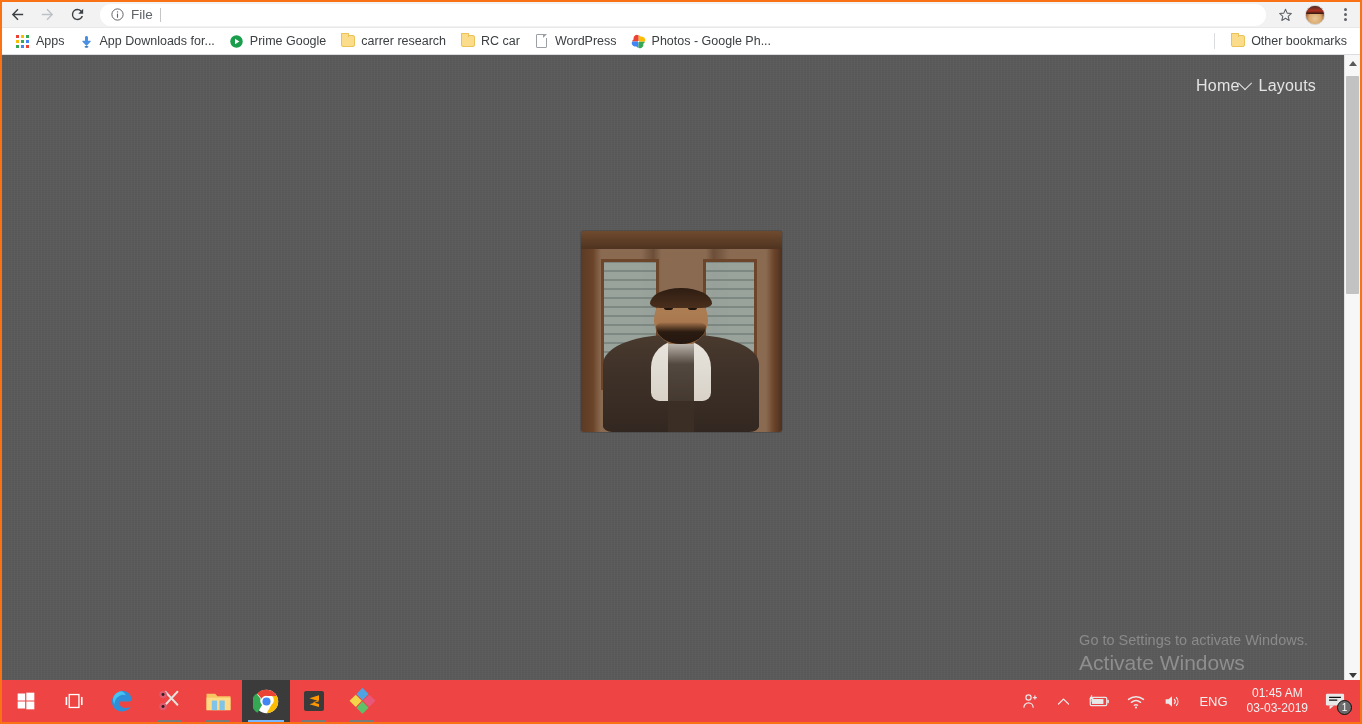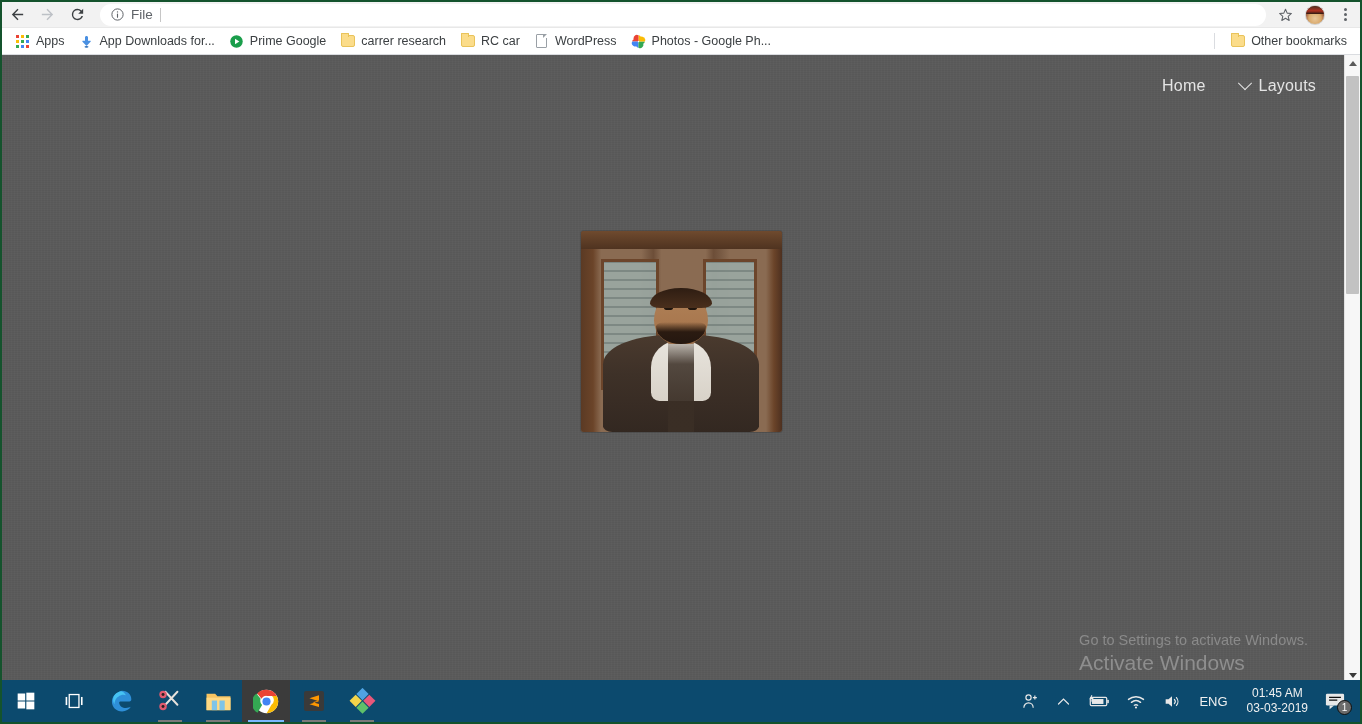--- a/index.html
+++ b/index.html
@@ -5,21 +5,21 @@
   * { box-sizing: border-box; margin: 0; padding: 0; }
   html, body {
     width: 1362px; height: 724px;
     overflow: hidden;
     font-family: "Liberation Sans", sans-serif;
     background: #ffffff;
   }
   #screen {
     position: relative;
     width: 1362px; height: 724px;
-    border: 2px solid #14532d;
+    border: 2px solid #f97316;
     overflow: hidden;
     background: #fff;
   }
 
   
   #chrome-toolbar {
     position: absolute; left: 0; top: 0;
     width: 1358px; height: 26px;
     background: #f2f2f2;
     display: flex; align-items: center;
@@ -131,21 +131,21 @@
   #page-bg-noise {
     position: absolute; inset: 0;
     background-color: #5a5a5a;
     background-image:
       repeating-linear-gradient(0deg, rgba(255,255,255,0.012) 0px, rgba(255,255,255,0.012) 1px, rgba(0,0,0,0.012) 1px, rgba(0,0,0,0.012) 2px),
       repeating-linear-gradient(90deg, rgba(255,255,255,0.010) 0px, rgba(255,255,255,0.010) 1px, rgba(0,0,0,0.010) 1px, rgba(0,0,0,0.010) 3px);
   }
 
   #site-nav {
     position: absolute; right: 44px; top: 22px;
-    display: flex; align-items: center; gap: 34px;
+    display: flex; align-items: center; 
   }
   .nav-link {
     color: #e4e4e4; font-size: 16px;
     font-family: "Liberation Sans", sans-serif;
     font-weight: 300;
     cursor: pointer;
     display: flex; align-items: center; gap: 9px;
     letter-spacing: 0.2px;
   }
   .chev-down {
@@ -295,21 +295,21 @@
     width: 13px; height: 218px;
     background: #c2c2c2;
     border-radius: 1px;
     cursor: pointer;
   }
 
   
   #taskbar {
     position: absolute; left: 0; bottom: 0;
     width: 1358px; height: 42px;
-    background: #0c4a6e;
+    background: #ef4444;
     display: flex; align-items: center;
   }
   .tb-item {
     width: 48px; height: 42px;
     display: flex; align-items: center; justify-content: center;
     cursor: pointer; position: relative;
   }
   .tb-item.active { background: #3b3b3b; }
   .tb-item.active::after {
     content:""; position:absolute; bottom:0; left:6px; right:6px; height:2px; background:#79b8ff;

